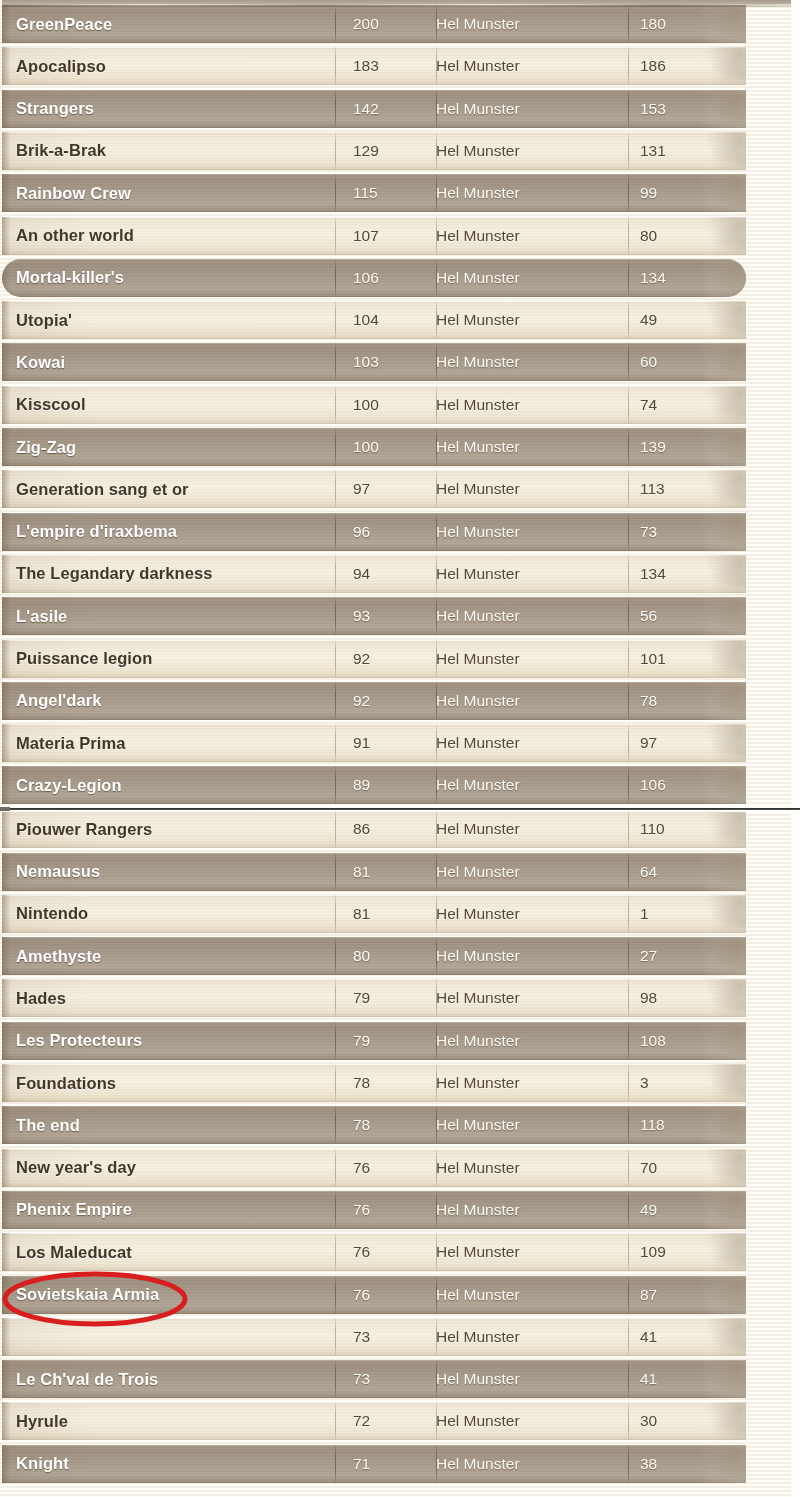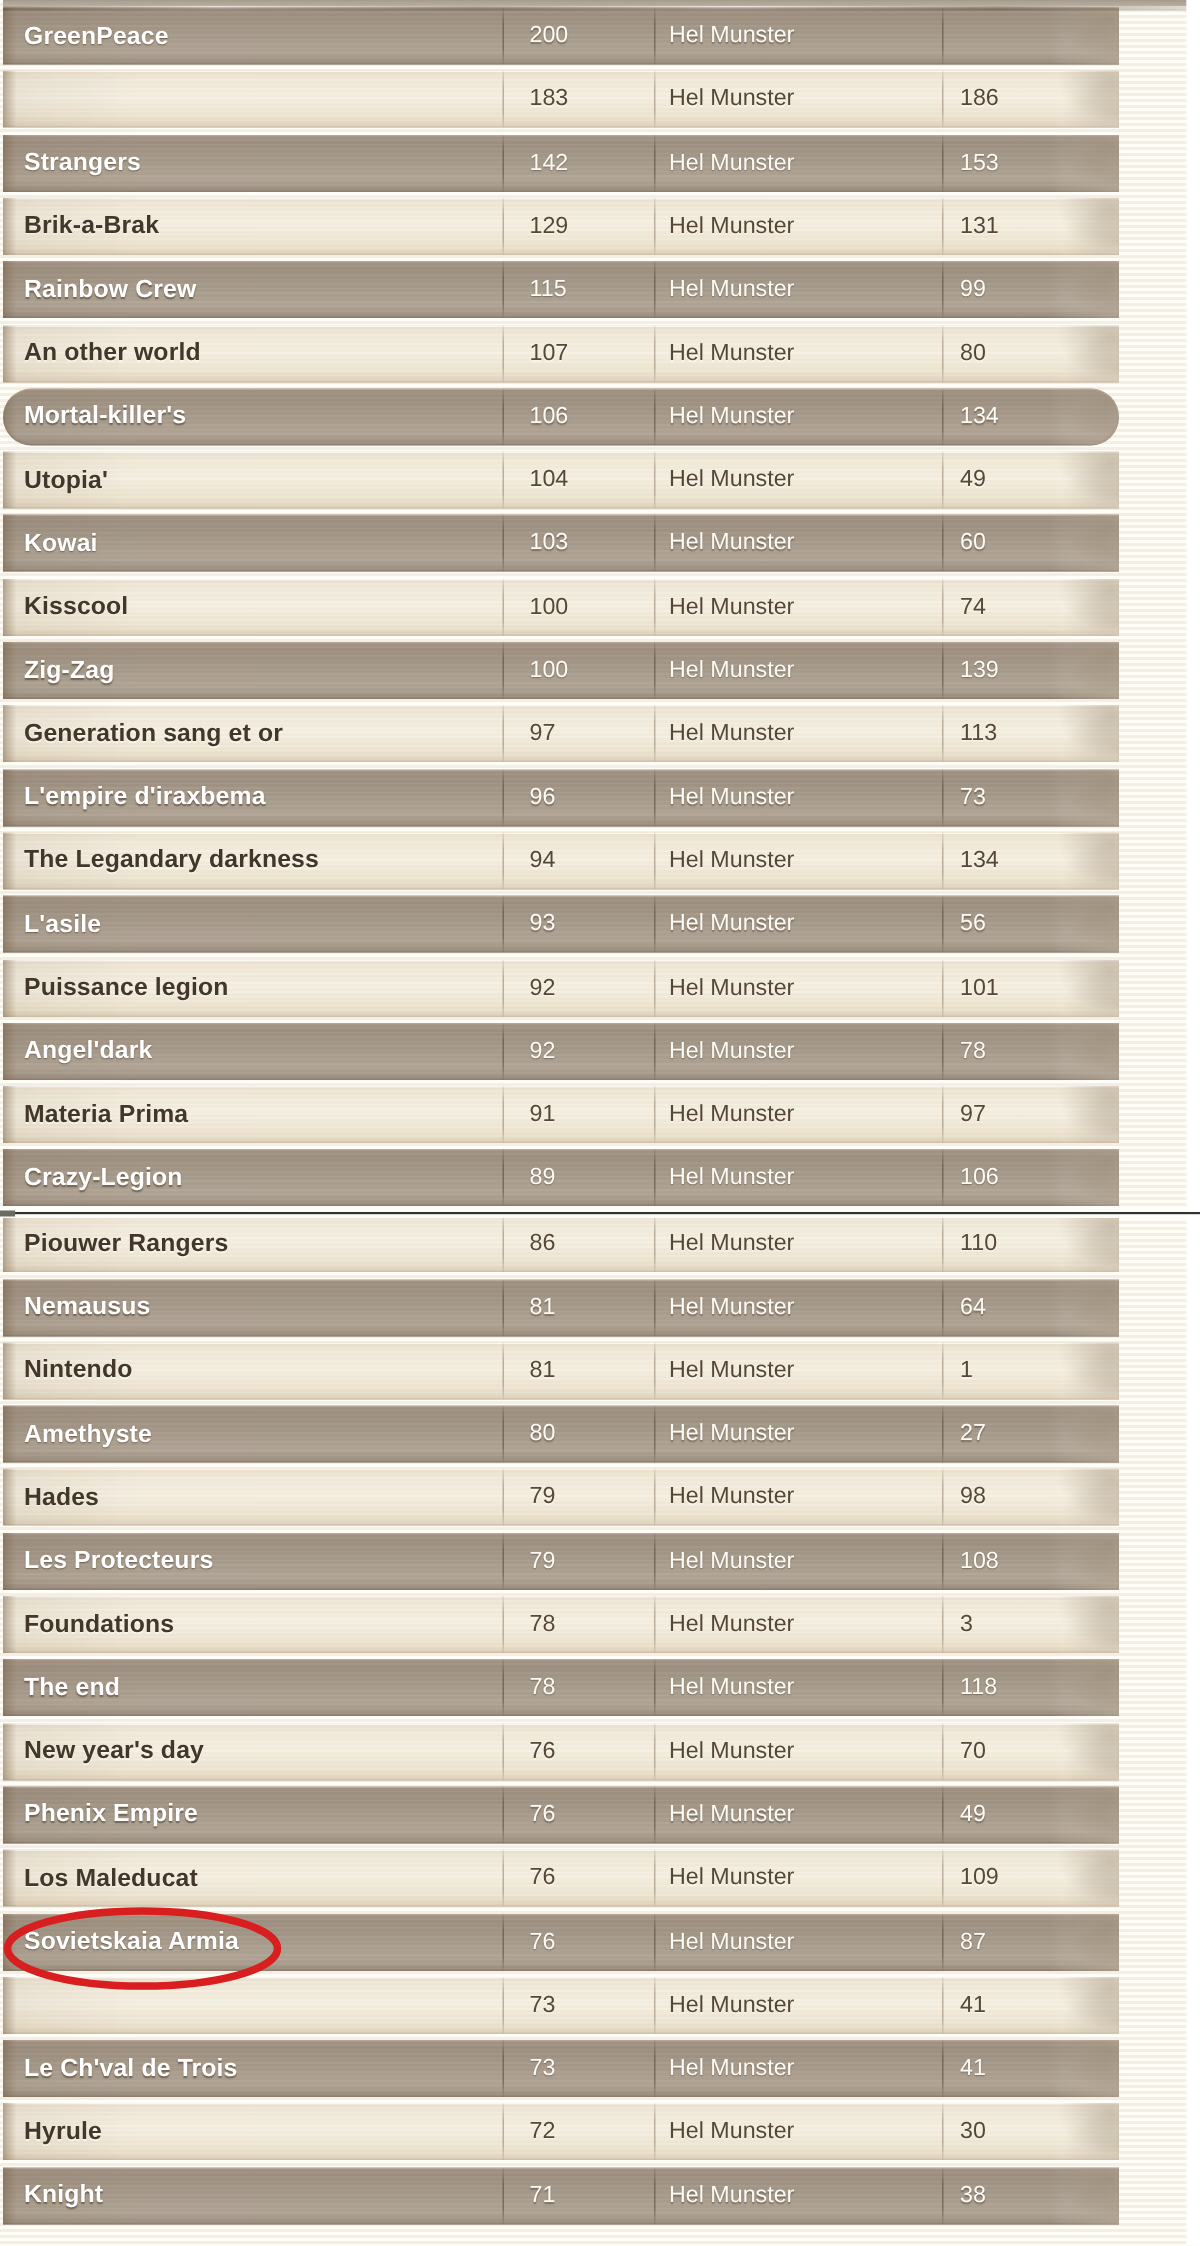--- a/index.html
+++ b/index.html
@@ -76,21 +76,21 @@
         rgba(255,255,255,.05) 0px, rgba(255,255,255,.05) 1px,
         rgba(120,100,75,.035) 1px, rgba(120,100,75,.035) 3px),
       linear-gradient(to right, rgba(120,100,75,.10) 0%, rgba(120,100,75,0) 12%);
     opacity:.8;
   }
 
   
   .cell{position:absolute;top:0;height:100%;display:flex;align-items:center;z-index:4;}
   .c-name {left:0;   width:331px; padding-left:14px; box-sizing:border-box;}
   .c-score{left:333px;width:101px; padding-left:18px; box-sizing:border-box;}
-  .c-srv  {left:434px;width:192px; padding-left:10px; box-sizing:border-box;}
+  .c-srv  {left:434px;width:192px; box-sizing:border-box;}
   .c-mem  {left:626px;right:0;     padding-left:12px; box-sizing:border-box;}
 
   
   .vsep{position:absolute;top:0;height:100%;width:1px;z-index:5;}
   .vsep.v1{left:333px;} .vsep.v2{left:434px;} .vsep.v3{left:626px;}
   .row.dark .vsep{background:linear-gradient(to bottom, rgba(80,66,50,.10), rgba(80,66,50,.55) 30%, rgba(80,66,50,.55) 72%, rgba(80,66,50,.10));}
   .row.light .vsep{background:linear-gradient(to bottom, rgba(120,100,75,.10), rgba(120,100,75,.45) 30%, rgba(120,100,75,.45) 72%, rgba(120,100,75,.10));}
 
   
   .name{
@@ -156,26 +156,32 @@
         <div class="vsep v3"></div>
         <div class="cell c-name">
           <span class="name">GreenPeace</span>
         </div>
         <div class="cell c-score">
           <span class="num">200</span>
         </div>
         <div class="cell c-srv">
           <span class="srv">Hel Munster</span>
         </div>
+        <div class="cell c-mem">
+          <span class="num">180</span>
+        </div>
       </div>
       <div class="row light" style="top: 47.3px;">
         <div class="grain"></div>
         <div class="vsep v1"></div>
         <div class="vsep v2"></div>
         <div class="vsep v3"></div>
+        <div class="cell c-name">
+          <span class="name">Apocalipso</span>
+        </div>
         <div class="cell c-score">
           <span class="num">183</span>
         </div>
         <div class="cell c-srv">
           <span class="srv">Hel Munster</span>
         </div>
         <div class="cell c-mem">
           <span class="num">186</span>
         </div>
       </div>

